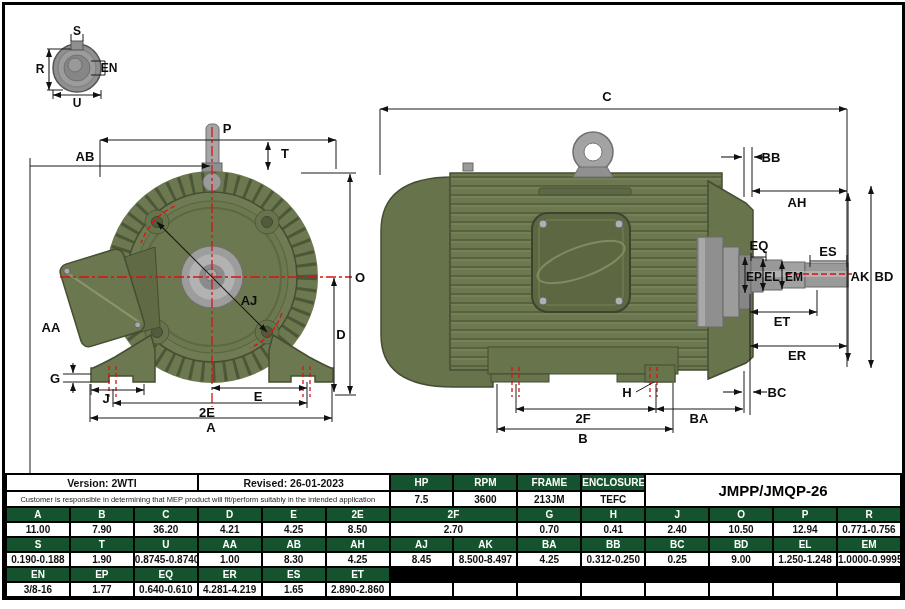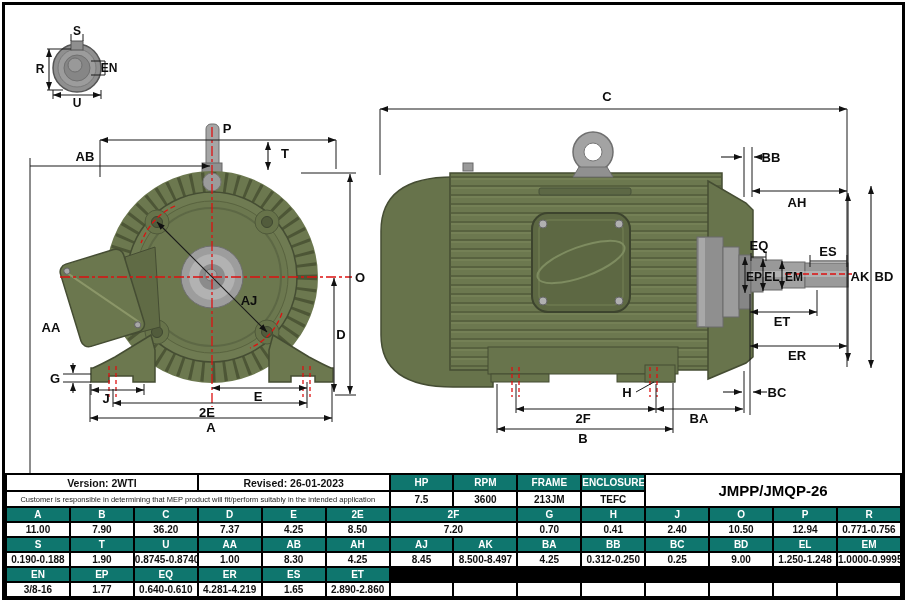--- a/index.html
+++ b/index.html
@@ -8,21 +8,21 @@
   .draw{position:absolute;left:0;top:0;}
   
   .dl{stroke:#1a1a1a;stroke-width:1.1;fill:none;}
   .xl{stroke:#1a1a1a;stroke-width:1;fill:none;}
   .rc{stroke:#dd1111;stroke-width:1.3;fill:none;}
   .lb{font:bold 13px "Liberation Sans",sans-serif;fill:#0d0d0d;text-anchor:middle;}
   .lb2{font:bold 12px "Liberation Sans",sans-serif;fill:#0d0d0d;text-anchor:middle;}
   
   table.dims{position:absolute;left:0px;top:468px;width:897px;border-collapse:collapse;table-layout:fixed;}
   table.dims td{border:2px solid #000;text-align:center;vertical-align:middle;padding:0;overflow:hidden;white-space:nowrap;}
-  td.hd{background:#0f766e;color:#fff;font:bold 10px "Liberation Sans",sans-serif;height:13px;}
+  td.hd{background:#14532d;color:#fff;font:bold 10px "Liberation Sans",sans-serif;height:13px;}
   td.val{font:bold 10px "Liberation Sans",sans-serif;height:13px;color:#111;}
   td.info{font:bold 10.5px "Liberation Sans",sans-serif;height:15px;color:#111;}
   td.note{font:7.5px "Liberation Sans",sans-serif;height:14px;color:#222;}
   td.model{font:bold 15px "Liberation Sans",sans-serif;color:#000;margin-top:36px;}
   td.blk{background:#000;}
 </style>
 </head>
 <body>
 
 <div class="page">
@@ -317,24 +317,24 @@
     <td class="hd">H</td>
     <td class="hd">J</td>
     <td class="hd">O</td>
     <td class="hd">P</td>
     <td class="hd">R</td>
   </tr>
   <tr>
     <td class="val">11.00</td>
     <td class="val">7.90</td>
     <td class="val">36.20</td>
-    <td class="val">7.37</td>
+    <td class="val">4.21</td>
     <td class="val">4.25</td>
     <td class="val">8.50</td>
-    <td class="val" colspan="2">7.20</td>
+    <td class="val" colspan="2">2.70</td>
     <td class="val">0.70</td>
     <td class="val">0.41</td>
     <td class="val">2.40</td>
     <td class="val">10.50</td>
     <td class="val">12.94</td>
     <td class="val">0.771-0.756</td>
   </tr>
   <tr>
     <td class="hd">S</td>
     <td class="hd">T</td>

